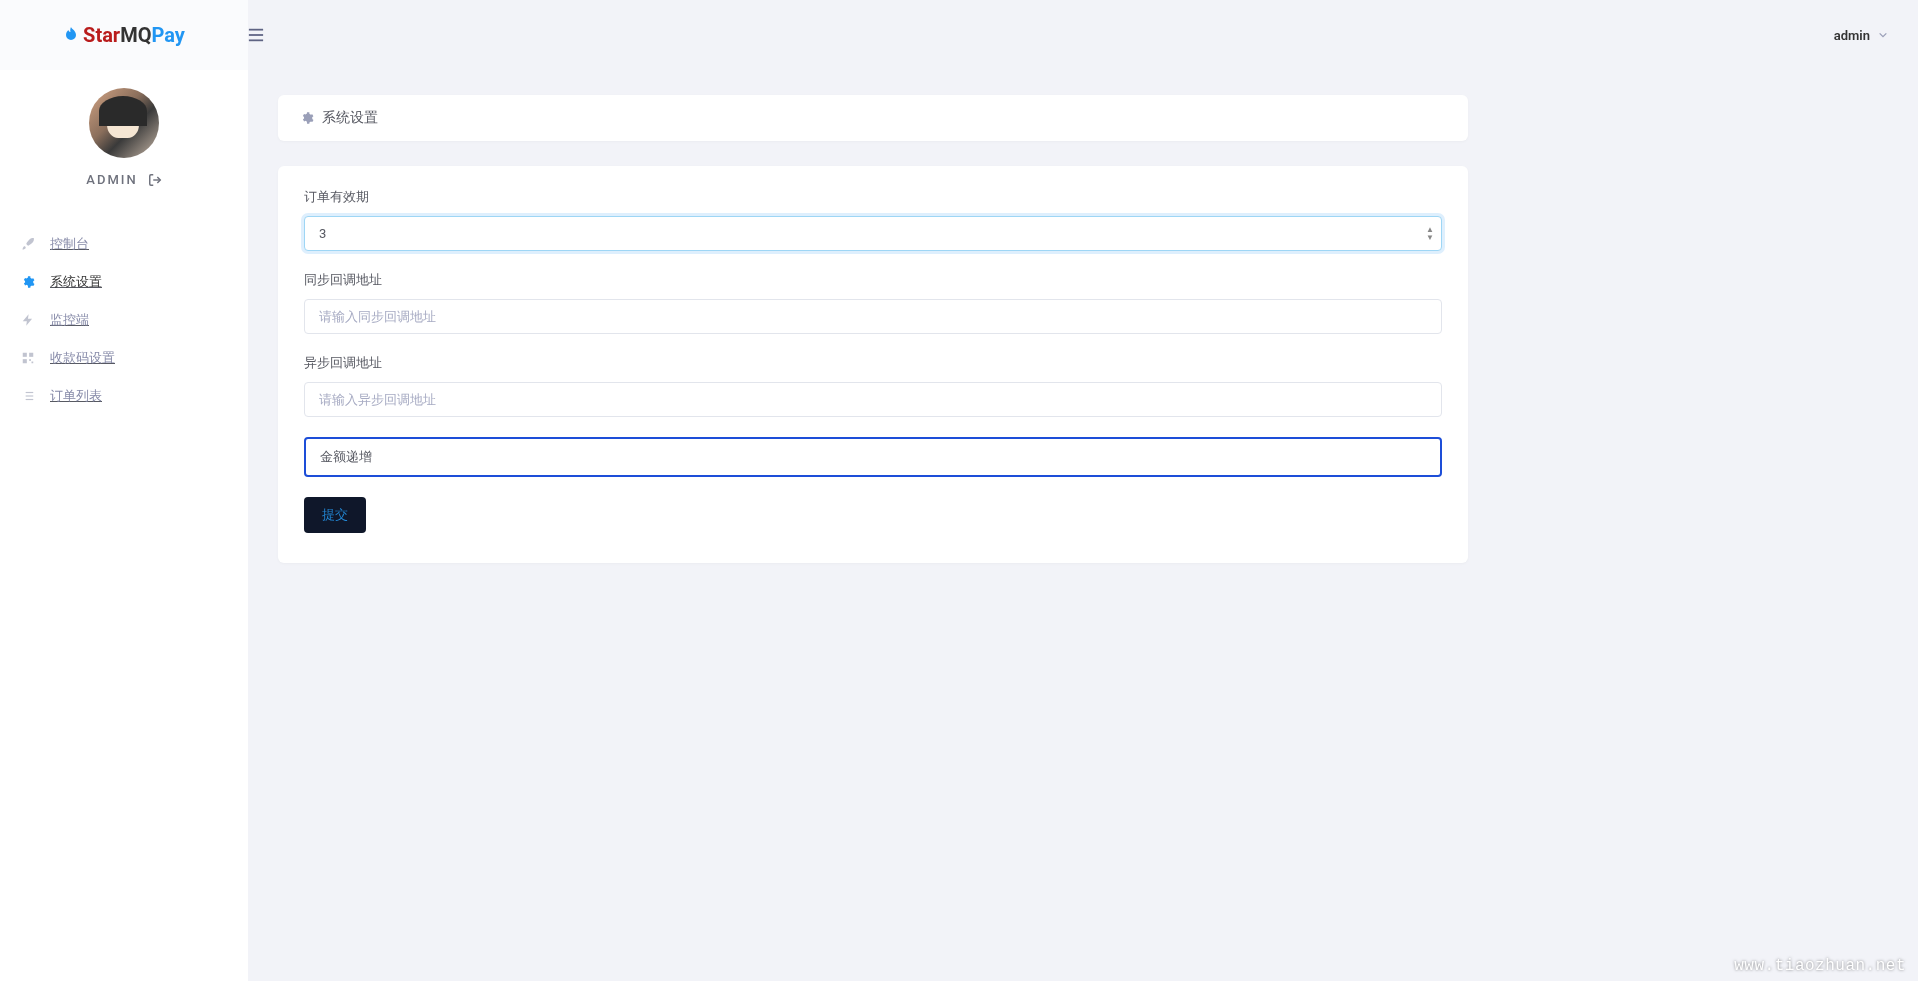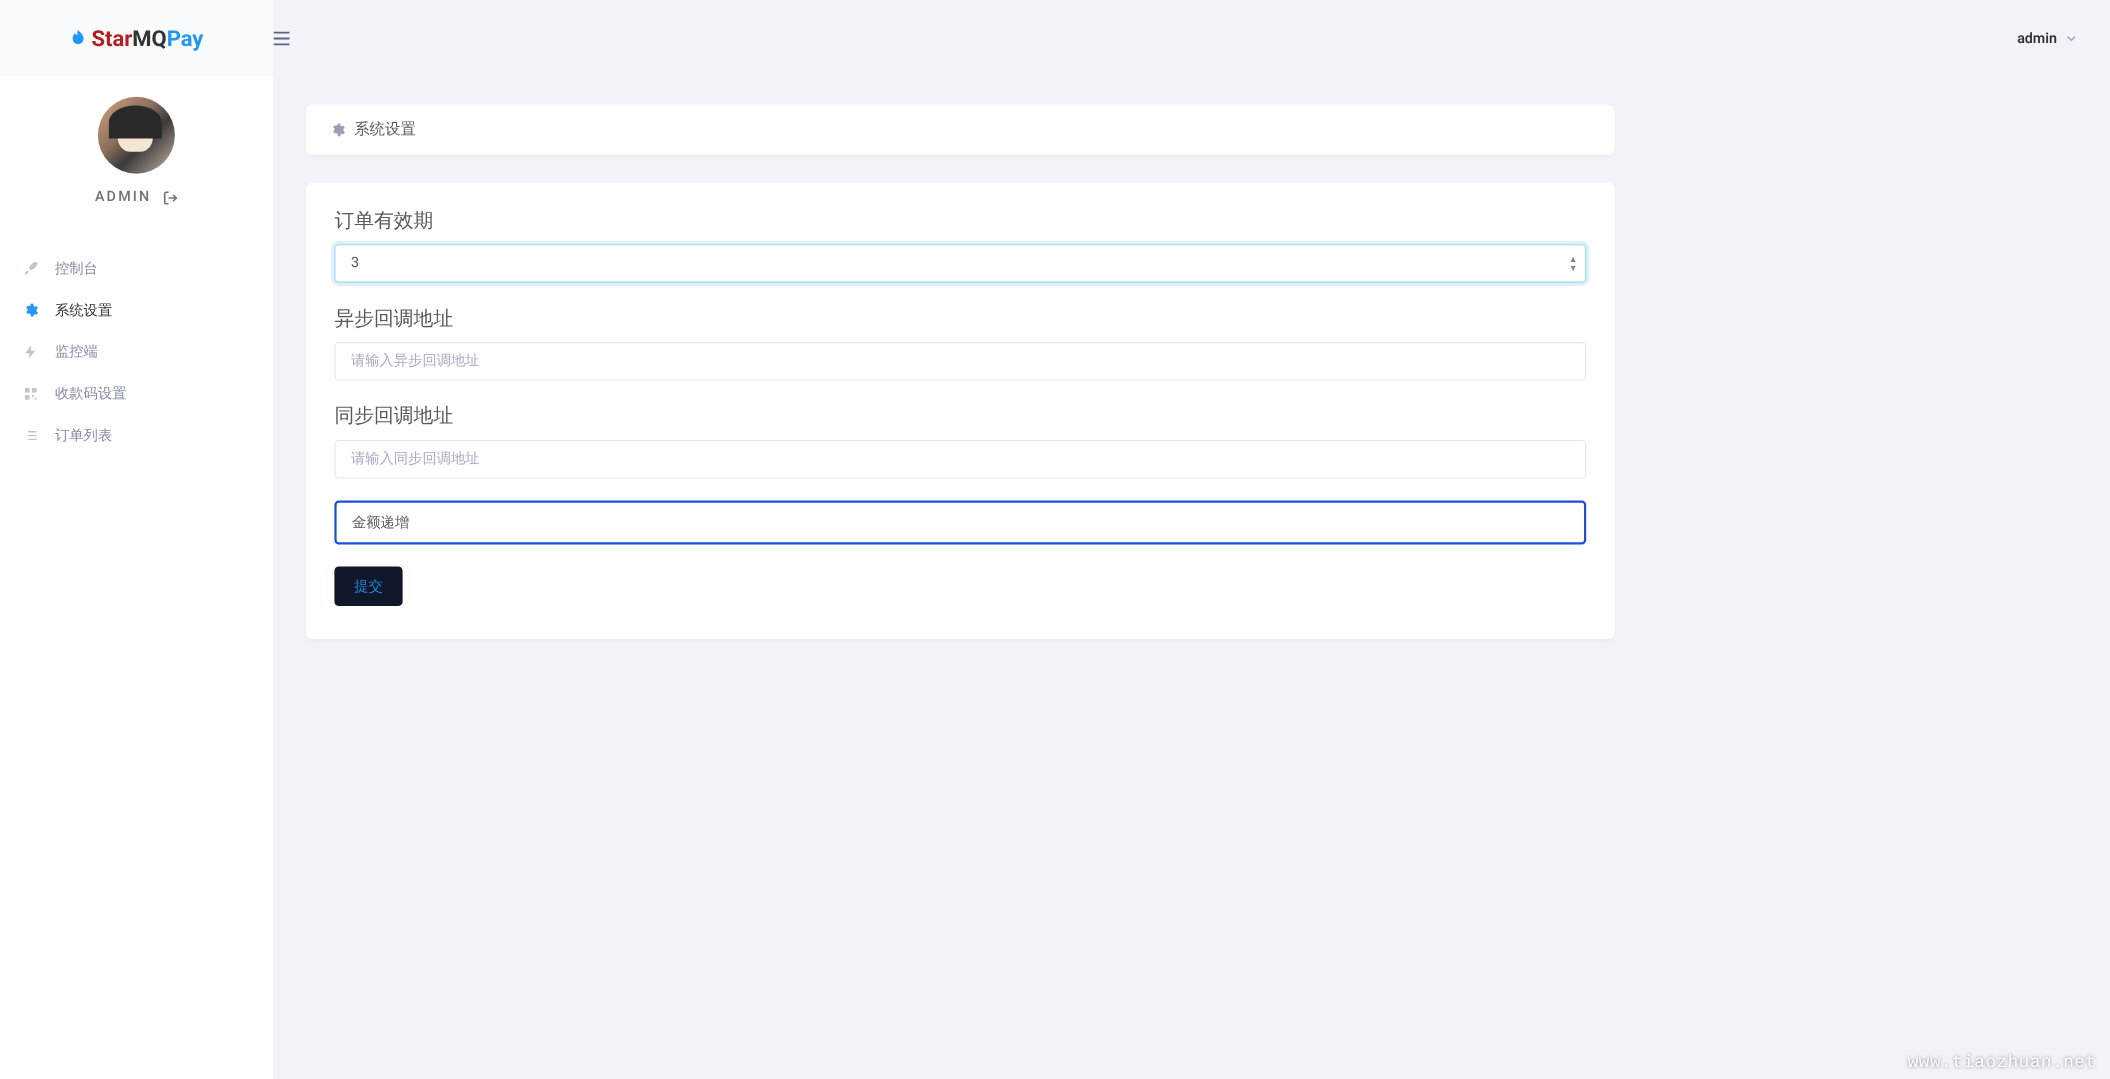--- a/index.html
+++ b/index.html
@@ -93,20 +93,21 @@
       align-items: center;
       gap: 10px;
     }
     .logout-icon {
       color: #6f727d;
       font-size: 14px;
     }
 
     .sidebar-nav {
       padding: 16px 0;
+      text-decoration: underline;
     }
     .nav-item {
       display: flex;
       align-items: center;
       padding: 10px 20px;
       color: #868aa8;
       cursor: pointer;
       font-size: 13px;
       gap: 14px;
     }
@@ -196,21 +197,21 @@
       margin-top: 25px;
     }
 
     .form-group {
       margin-bottom: 20px;
     }
     .form-label {
       display: block;
       margin-bottom: 10px;
       color: #575962;
-      font-size: 18px;
+      font-size: 13px;
     }
     .form-control {
       width: 100%;
       padding: 9px 14px;
       border: 1px solid #e2e5ec;
       border-radius: 4px;
       font-size: 13px;
       color: #575962;
       background: #fff;
       outline: none;
@@ -409,27 +410,27 @@
           <div class="number-input-wrap">
             <input type="text" class="form-control focused" value="3" style="">
             <div class="spinner">
               <span>▲</span>
               <span>▼</span>
             </div>
           </div>
         </div>
 
         <div class="form-group">
+          <label class="form-label">同步回调地址</label>
+          <input type="text" class="form-control" placeholder="请输入同步回调地址" style="">
+        </div>
+
+        <div class="form-group">
           <label class="form-label">异步回调地址</label>
           <input type="text" class="form-control" placeholder="请输入异步回调地址" style="">
-        </div>
-
-        <div class="form-group">
-          <label class="form-label">同步回调地址</label>
-          <input type="text" class="form-control" placeholder="请输入同步回调地址" style="">
         </div>
 
         <div class="form-group">
           <div class="select-wrap">
             <div class="select-control">金额递增</div>
           </div>
         </div>
 
         <button class="btn-submit">提交</button>
 

